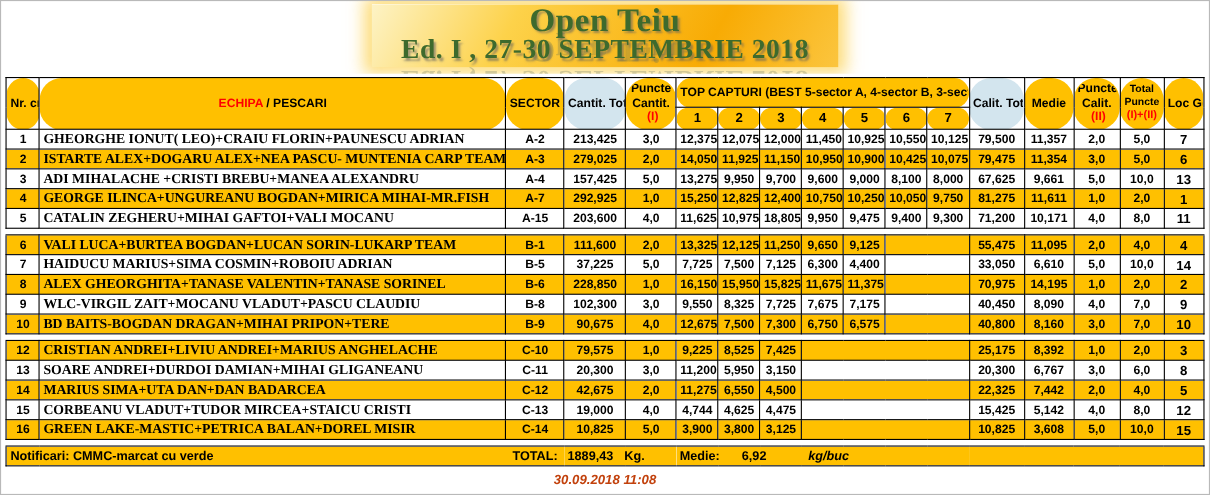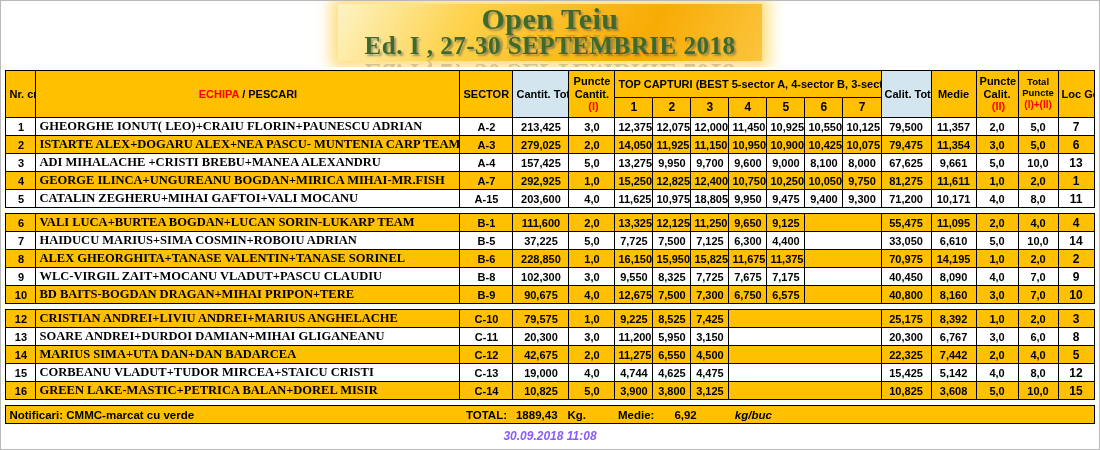--- a/index.html
+++ b/index.html
@@ -29,21 +29,21 @@
   .r1 { top:27px; }
   .r2 { top:57px; }
 
   
   table.results { border-collapse:collapse; table-layout:fixed; margin:3px auto 0 auto; width:1088px; }
   .results td, .results th {
     border:1px solid #000; padding:0 3px; box-sizing:border-box;
     overflow:hidden; white-space:nowrap; font-size:11px; color:#000;
     vertical-align:middle;
   }
-  .results th { background:#FFC000; font-weight:bold; text-align:center; line-height:1.15; }
+  .results th { background:#FFC000; font-weight:bold; text-align:center; line-height:1.15;border-radius:20px; }
   .h1 th { height:27px; }
   .h2 th { height:20px; font-size:12px; }
   .wrap  { white-space:pre-line; }
   .wrapn { white-space:normal; }
   .red   { color:#FF0000; }
   .sup   { margin-left:3px; }
   .tiny  { font-size:10px; display:block; }
 
   tr.row-h { height:18px; }
   td.num   { font-weight:bold; text-align:center; }
@@ -68,21 +68,21 @@
   .f-left   { text-align:left; padding-left:4px; }
   .f-center { text-align:center; }
   .f-val    { padding-left:8px; }
   .f-unit   { margin-left:10px; }
   .f-medie  { padding-left:70px; }
   .f-mval   { margin-left:20px; }
   .f-munit  { margin-left:38px;font-style:italic; }
 
   .date-note {
     position:absolute; left:0; bottom:6px; width:100%; text-align:center;
-    color:#8b5cf6; font-weight:bold; font-style:italic; font-size:12px;
+    color:#c2410c; font-weight:bold; font-style:italic; font-size:12px;
   }
 </style>
 </head>
 <body>
 
 <div class="page">
 
   <div class="title-wrap">
     <div class="title-glow"></div>
     <div class="title-line t1 reflect r1">Open Teiu</div>

